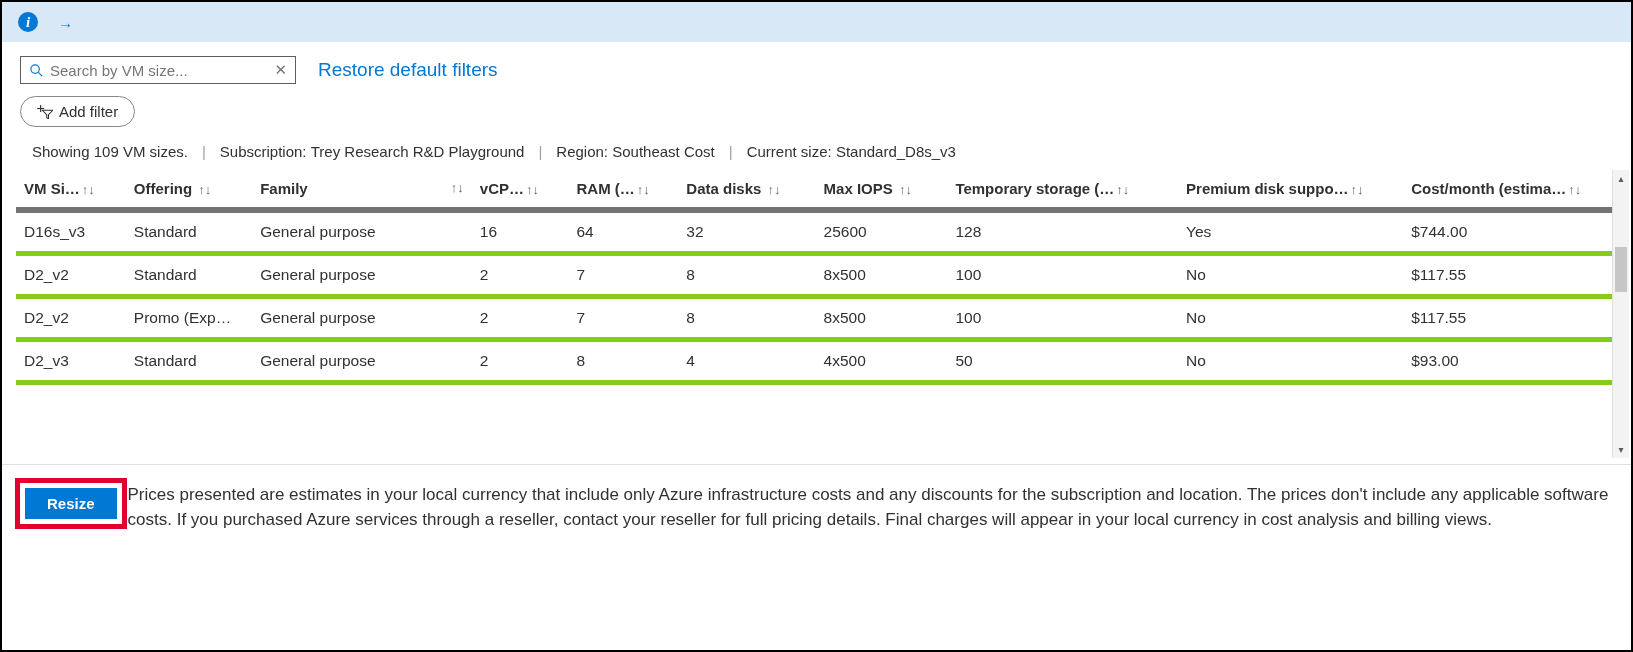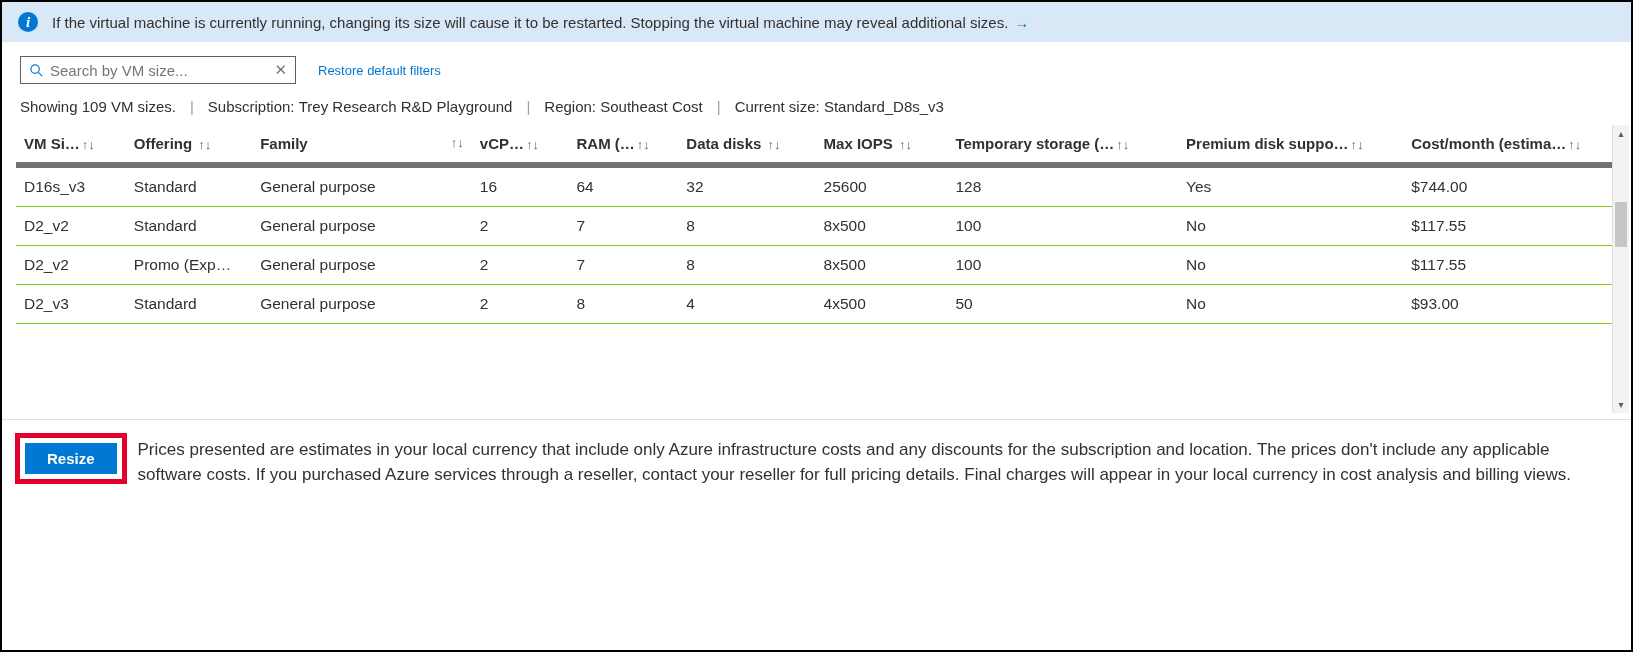--- a/index.html
+++ b/index.html
@@ -6,68 +6,77 @@
   html, body { margin:0; padding:0; font-family: "Segoe UI", Arial, sans-serif; font-size:14.5px; color:#323130; background:#fff;}
   .frame { width:1633px; height:652px; border:2px solid #000; position:relative; overflow:hidden;}
   .banner { background:#d9e8f7; display:flex; align-items:center; padding:10px 16px; font-size:15px; color:#323130;}
   .banner .info-icon { width:20px; height:20px; border-radius:50%; background:#0078d4; color:#fff; display:inline-flex; align-items:center; justify-content:center; font-weight:bold; margin-right:14px; flex:0 0 auto;font-style:italic;font-family:serif;}
   .banner .arrow {color:#0078d4; margin-left:6px;}
   .toolbar-row { display:flex; align-items:center; padding:14px 18px 8px 18px;}
   .search-box { display:flex; align-items:center; width:276px; border:1px solid #605e5c; padding:4px 8px; color:#605e5c; font-size:15px;}
   .search-box svg {flex:0 0 auto; margin-right:6px;}
   .search-box .ph {flex:1 1 auto; color:#767676;}
   .search-box .x {color:#767676;}
-  .restore-link {color:#0078d4; margin-left:22px; font-size:13px; cursor:pointer;}
+  .restore-link {color:#0078d4; margin-left:22px; font-size:19px; cursor:pointer;}
   .filter-row { padding:4px 18px 10px 18px;}
   .pill-btn { display:inline-flex; align-items:center; border:1px solid #8a8886; border-radius:18px; padding:6px 16px; font-size:15px; cursor:pointer; background:#fff;}
   .pill-btn svg{margin-right:6px;}
-  .summary-row {padding:6px 18px 10px 18px; display:flex; align-items:center; color:#323130; font-size:15px; flex-wrap:wrap;}
+  .summary-row {padding:6px 18px 10px 30px; display:flex; align-items:center; color:#323130; font-size:15px; flex-wrap:wrap;}
   .divider {margin:0 14px; color:#a19f9d;}
   table {border-collapse:collapse; width:calc(100% - 22px); margin-left:14px;}
   thead th {text-align:left; font-weight:600; padding:10px 8px 10px 8px; border-bottom:6px solid #737373; font-size:15px; white-space:nowrap;}
   .sort {color:#605e5c; font-size:13px; margin-left:2px;}
-  tbody td {padding:10px 8px; border-bottom:1px solid #84cc16; font-size:15.5px;}
+  tbody td {padding:10px 8px; border-bottom:5px solid #84cc16; font-size:15.5px;}
   tbody tr.hl {outline:5px solid #e3002c; outline-offset:-3px;}
   .scrollbar {position:absolute; right:2px; top:0; bottom:0; width:17px; background:#f3f3f3; border-left:1px solid #e1dfdd;}
   .scrollbar .arrow-up, .scrollbar .arrow-down {height:17px; display:flex; align-items:center; justify-content:center; color:#605e5c; font-size:10px;}
   .scrollbar .track{position:absolute; top:17px; bottom:17px; left:0; right:0;}
   .scrollbar .thumb{position:absolute; left:2px; right:2px; top:60px; height:45px; background:#c8c6c4;}
   .table-container {position:relative; height:288px;}
   .footer-divider {border-top:1px solid #e1dfdd; margin-top:6px;}
   .footer {display:flex; padding:18px 18px 12px 18px; align-items:flex-start;}
-  .resize-wrap {outline:5px solid #e3002c; padding:5px; margin-right:16px; flex:0 0 auto;}
+  .resize-wrap {outline:5px solid #e3002c; padding:5px; margin-right:6px; flex:0 0 auto;}
   .resize-btn {background:#0078d4; color:#fff; border:none; padding:7px 22px; font-size:15px; font-weight:600; cursor:pointer;}
   .disclaimer {font-size:17px; color:#323130; line-height:1.45;}
   .c-size{width:100px;} .c-off{width:115px;} .c-fam{width:200px;}
   .c-vcpu{width:88px;} .c-ram{width:100px;} .c-dd{width:125px;}
   .c-iops{width:120px;} .c-temp{width:210px;} .c-prem{width:205px;} .c-cost{width:200px;}
 </style>
 </head>
 <body>
 
 <div class="frame">
 
   <div class="banner">
     <span class="info-icon">i</span>
-    <span>If the virtual machine is currently running, changing its size will cause it to be restarted. Stopping the virtual machine may reveal additional sizes.</span>
     <span class="arrow">→</span>
   </div>
 
   <div class="toolbar-row">
     <div class="search-box">
       <svg width="15" height="15" viewBox="0 0 16 16">
           <circle cx="6.5" cy="6.5" r="4.5" fill="none" stroke="#0078d4" stroke-width="1.3"></circle>
           <line x1="10" y1="10" x2="14" y2="14" stroke="#0078d4" stroke-width="1.3"></line>
         </svg>
       <span class="ph">Search by VM size...</span>
       <span class="x">✕</span>
     </div>
     <span class="restore-link">Restore default filters</span>
   </div>
 
+  <div class="filter-row">
+    <div class="pill-btn">
+      <svg width="16" height="14" viewBox="0 0 18 16">
+        <line x1="4" y1="0" x2="4" y2="8" stroke="#323130" stroke-width="1.3"></line>
+        <line x1="0" y1="4" x2="8" y2="4" stroke="#323130" stroke-width="1.3"></line>
+        <path d="M6 6 L18 6 L13 11 L13 16 L11 14.5 L11 11 Z" fill="none" stroke="#323130" stroke-width="1.2"></path>
+      </svg>
+      <span>Add filter</span>
+    </div>
+  </div>
 
   <div class="summary-row">
     <span>Showing 109 VM sizes.</span>
     <span class="divider">|</span>
     <span>Subscription:</span>&nbsp;
     <span>Trey Research R&amp;D Playground</span>
     <span class="divider">|</span>
     <span>Region:</span>&nbsp;
     <span>Southeast Cost</span>
     <span class="divider">|</span>

